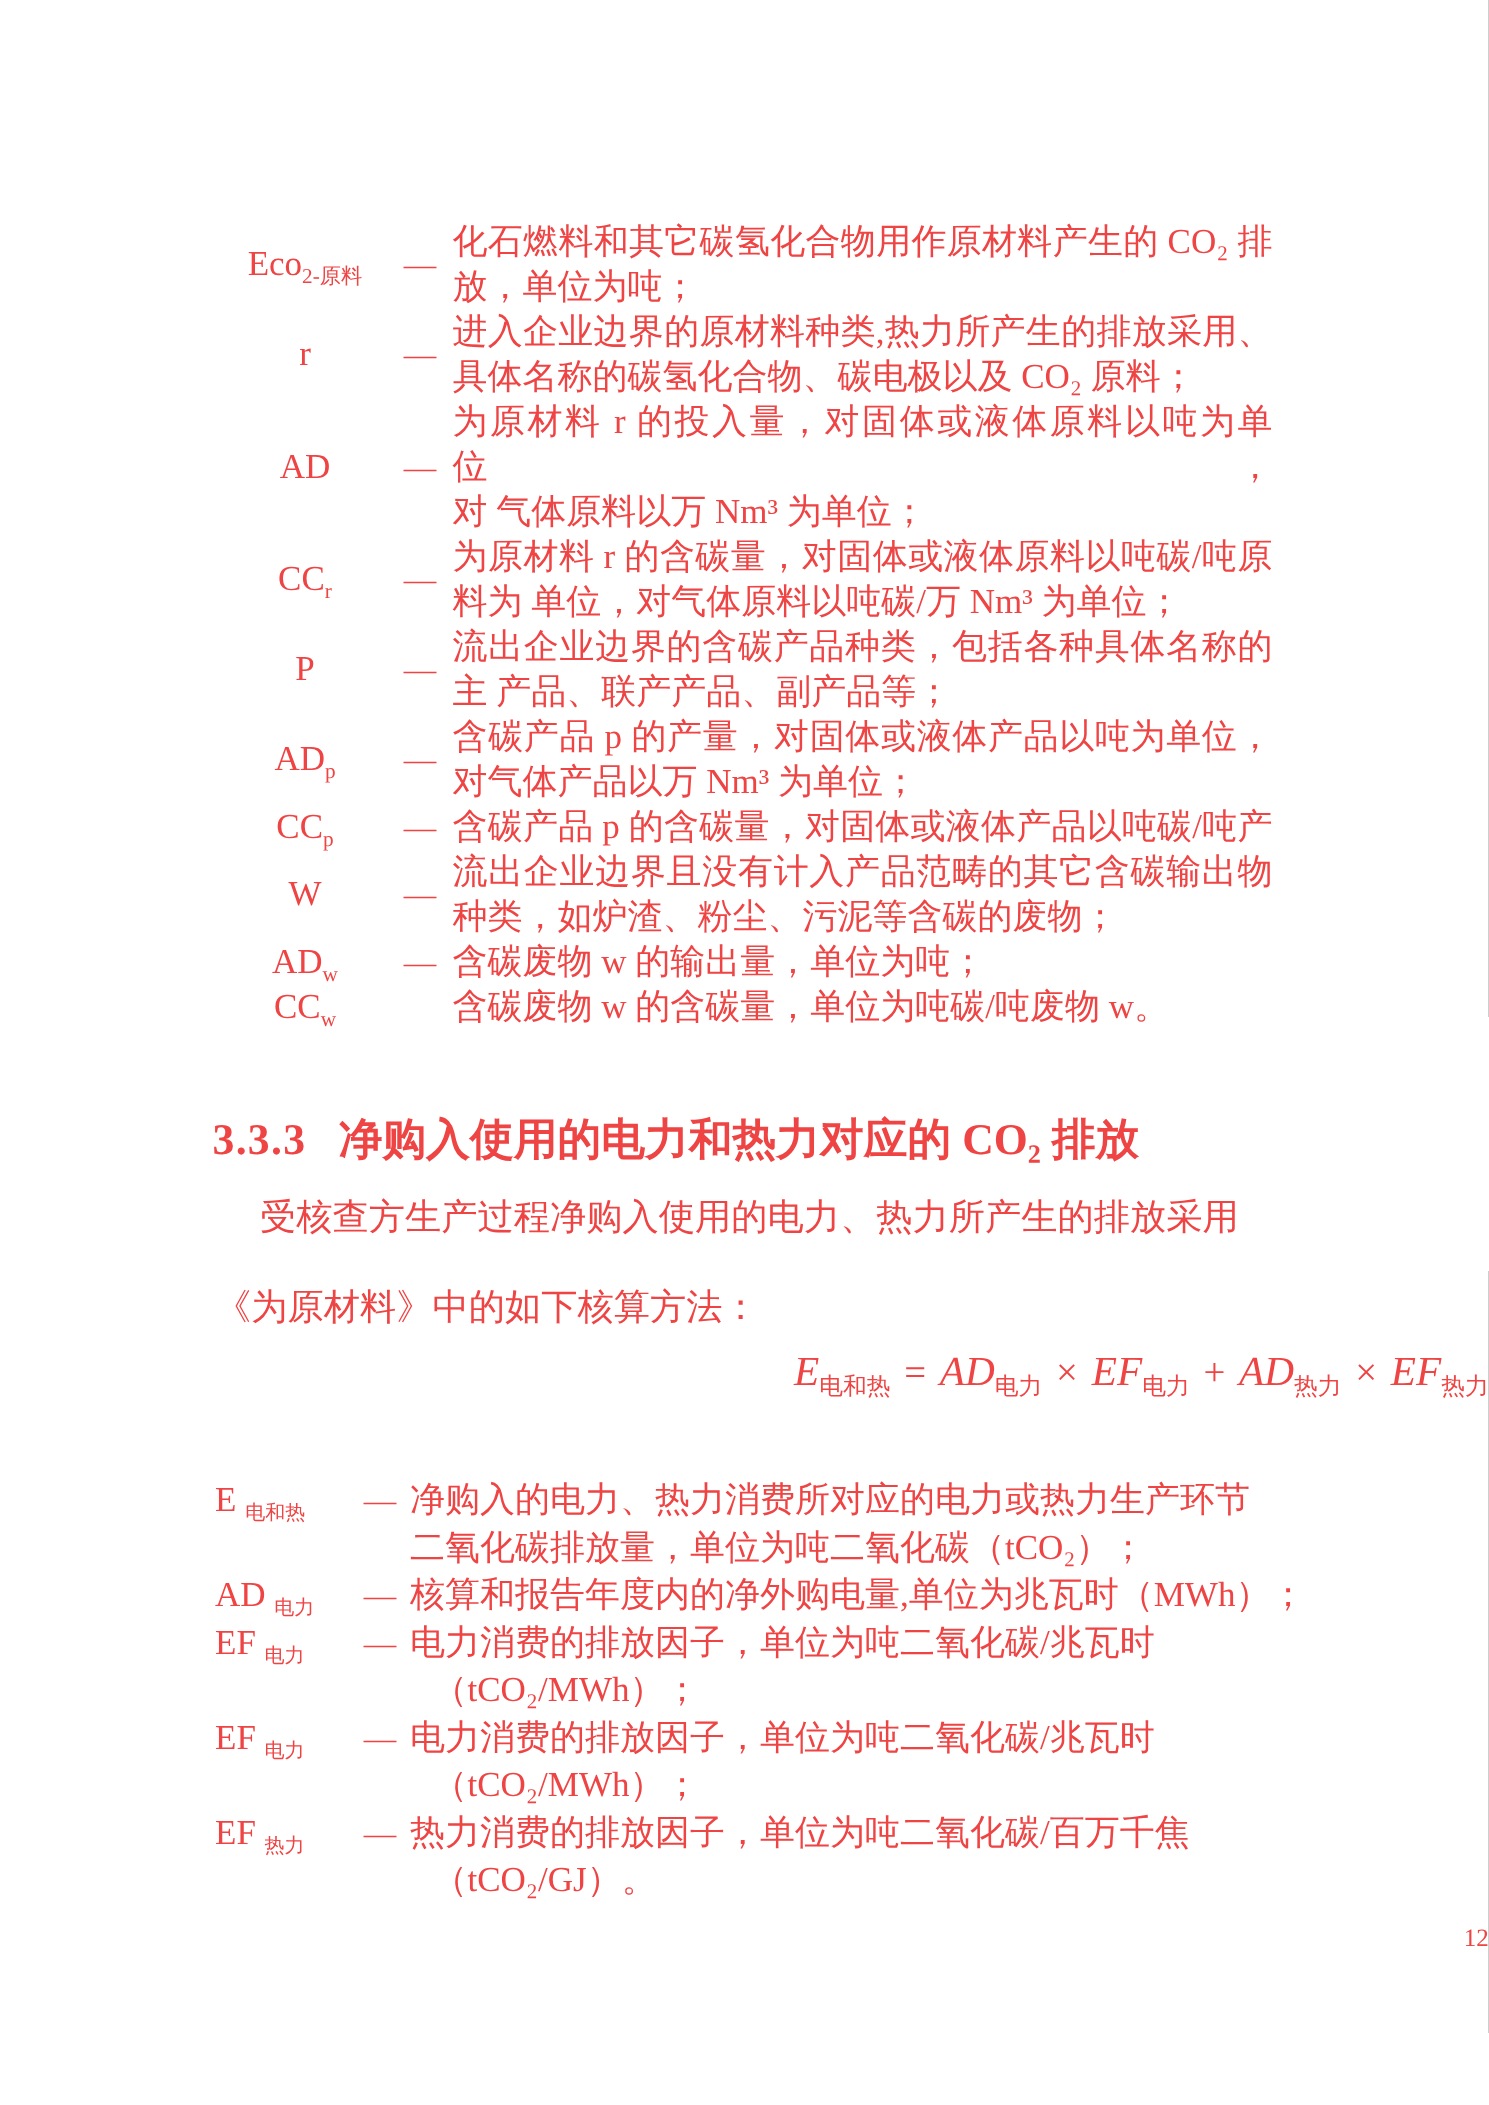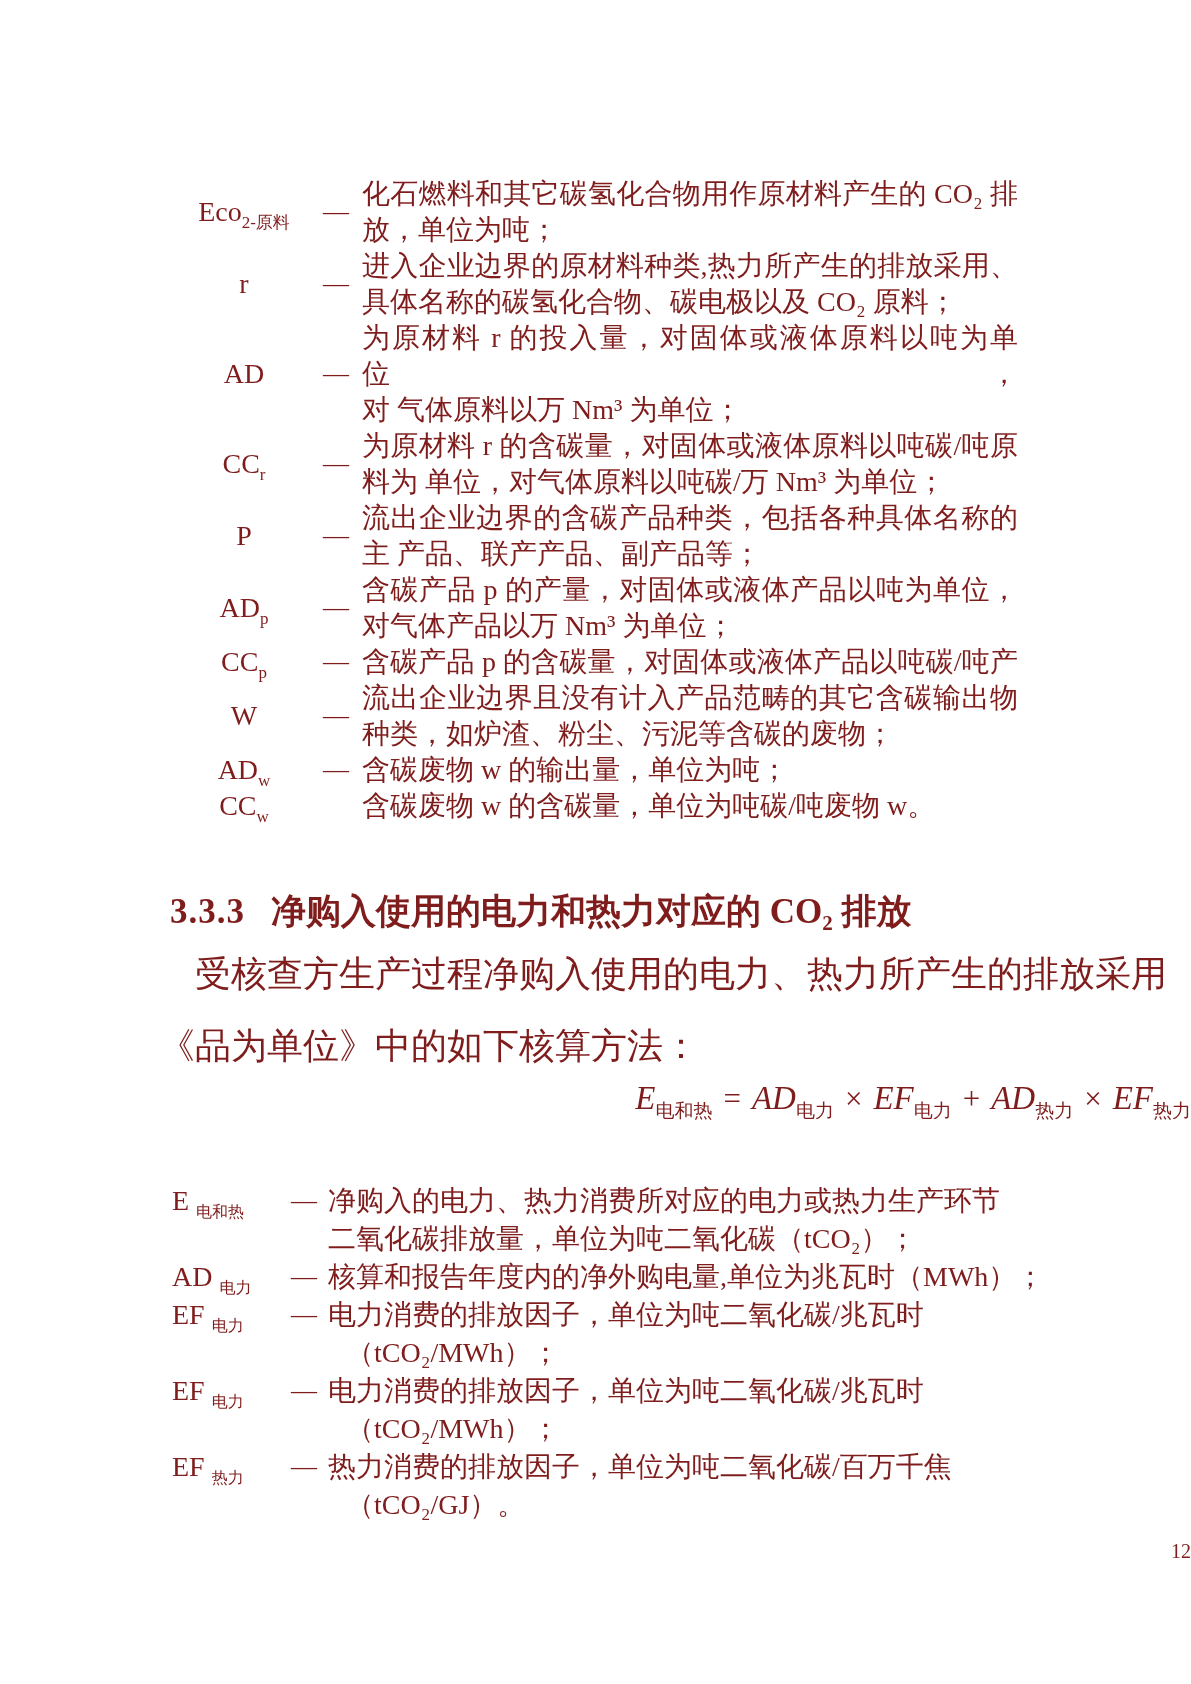--- a/index.html
+++ b/index.html
@@ -1,38 +1,38 @@
 <!DOCTYPE html>
 <html><head>
 <meta charset="utf-8">
 <style>
   html,body{margin:0;padding:0;background:#888;}
   .page{
     position:relative;
     width:1191px;height:1684px;
     margin:0 auto;
     background:#ffffff;
-    color:#7f1d1d;
+    color:#ef4444;
     font-family:"Liberation Serif","DejaVu Serif",serif;
     overflow:hidden;
   }
   
   .top-list{position:absolute;left:178px;top:176px;width:840px;}
   .def-row{display:grid;grid-template-columns:132px 52px 656px;align-items:center;}
   .t-term{text-align:center;font-size:28px;white-space:nowrap;}
   .t-term sub{font-size:17px;line-height:0;}
   .t-dash{text-align:center;font-size:26px;}
   .t-text{font-size:28px;line-height:36px;}
   .t-line{text-align:justify;white-space:nowrap;}
   .t-line.jl{text-align-last:justify;white-space:normal;}
   
   .heading{position:absolute;left:170px;top:888px;font-weight:bold;font-size:35px;white-space:nowrap;}
   .heading .hnum{margin-right:26px;letter-spacing:1px;}
   
-  .para{position:absolute;left:159px;top:938px;width:850px;font-size:36px;}
+  .para{position:absolute;left:172px;top:938px;width:850px;font-size:29px;}
   .para-line{height:72px;line-height:72px;white-space:nowrap;}
   .para-line.indent{text-indent:36px;}
   
   .formula{position:absolute;left:0;top:1068px;width:100%;text-align:right;
            font-size:33px;font-style:italic;line-height:60px;white-space:nowrap;}
   .f-base{font-style:italic;}
   .f-sub{font-size:19px;font-style:normal;line-height:0;}
   .f-op{font-style:normal;margin:0 11px;font-size:31px;}
   
   .bottom-list{position:absolute;left:172px;top:1182px;width:848px;}
@@ -141,21 +141,21 @@
     </div>
 
   </div>
 
   <div class="heading">
     <span class="hnum">3.3.3</span><span>净购入使用的电力和热力对应的 CO₂ 排放</span>
   </div>
 
   <div class="para">
     <div class="para-line indent">受核查方生产过程净购入使用的电力、热力所产生的排放采用</div>
-    <div class="para-line">《品为单位》中的如下核算方法：</div>
+    <div class="para-line">《为原材料》中的如下核算方法：</div>
   </div>
 
   <div class="formula">
     <span class="f-base">E</span><sub class="f-sub">电和热</sub><span class="f-op">=</span><span class="f-base">AD</span><sub class="f-sub">电力</sub><span class="f-op">×</span><span class="f-base">EF</span><sub class="f-sub">电力</sub><span class="f-op">+</span><span class="f-base">AD</span><sub class="f-sub">热力</sub><span class="f-op">×</span><span class="f-base">EF</span><sub class="f-sub">热力</sub>
   </div>
 
   <div class="bottom-list">
 
     <div class="b-row">
       <div class="b-term"><span>E</span> <sub>电和热</sub></div>

